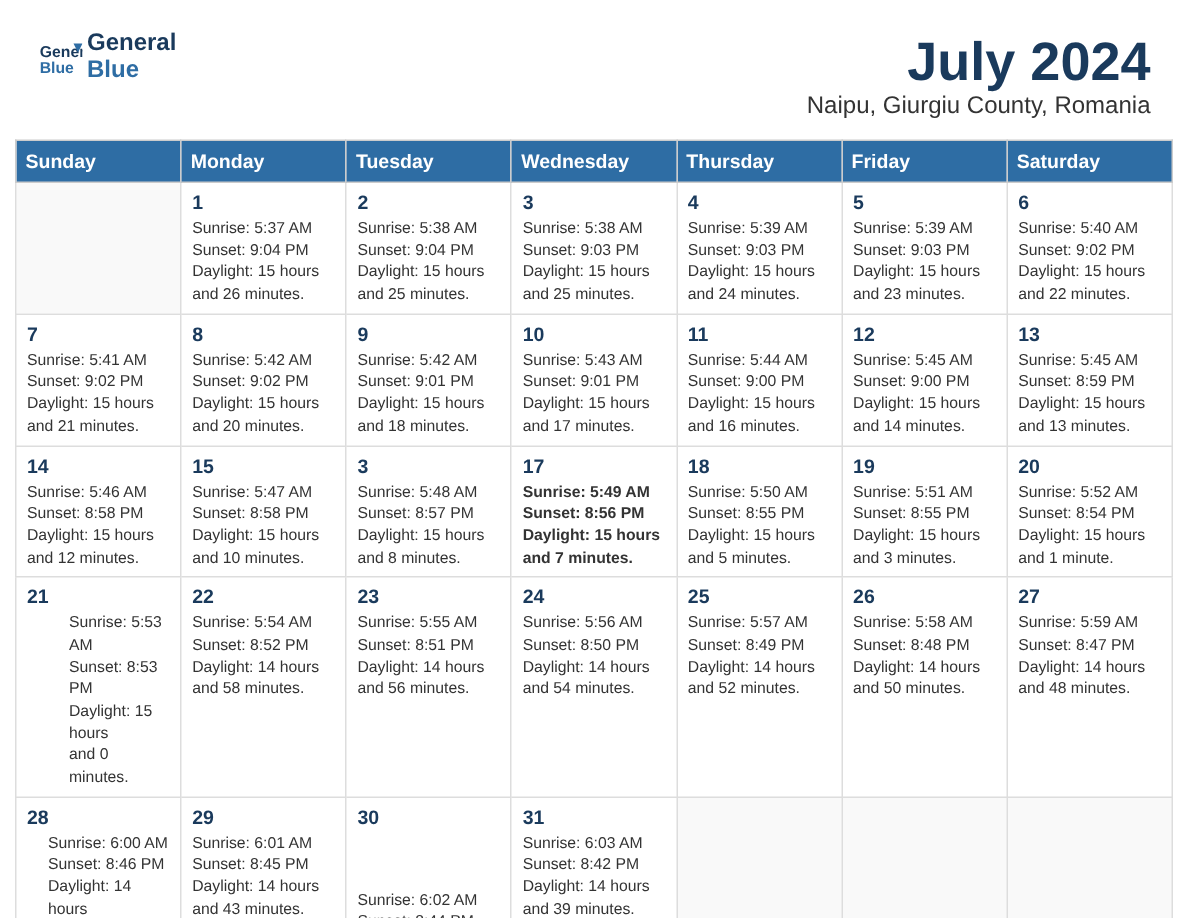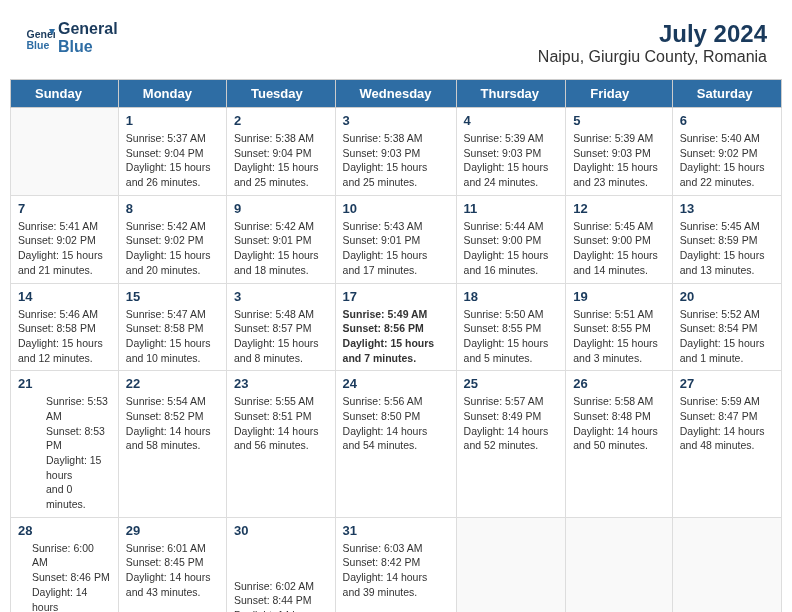--- a/index.html
+++ b/index.html
@@ -22,38 +22,38 @@
     }
     .logo-icon {
       width: 30px;
       height: 30px;
       margin-right: 3px;
     }
     .title-section {
       text-align: right;
     }
     .month-title {
-      font-size: 24px;
+      font-size: 36px;
       font-weight: bold;
       color: #1a3a5c;
     }
     .subtitle {
       font-size: 16px;
       color: #333;
     }
     .calendar {
       width: 100%;
       border-collapse: collapse;
       margin-top: 8px;
     }
     .calendar th {
       background-color: #2e6da4;
       color: white;
       text-align: left;
-      padding: 6px 24px;
+      padding: 6px 6px;
       font-size: 13px;
       font-weight: bold;
       border: 1px solid #ccc;
     }
     .calendar td {
       vertical-align: top;
       padding: 5px 7px;
       border: 1px solid #ddd;
       font-size: 11px;
       color: #333;

